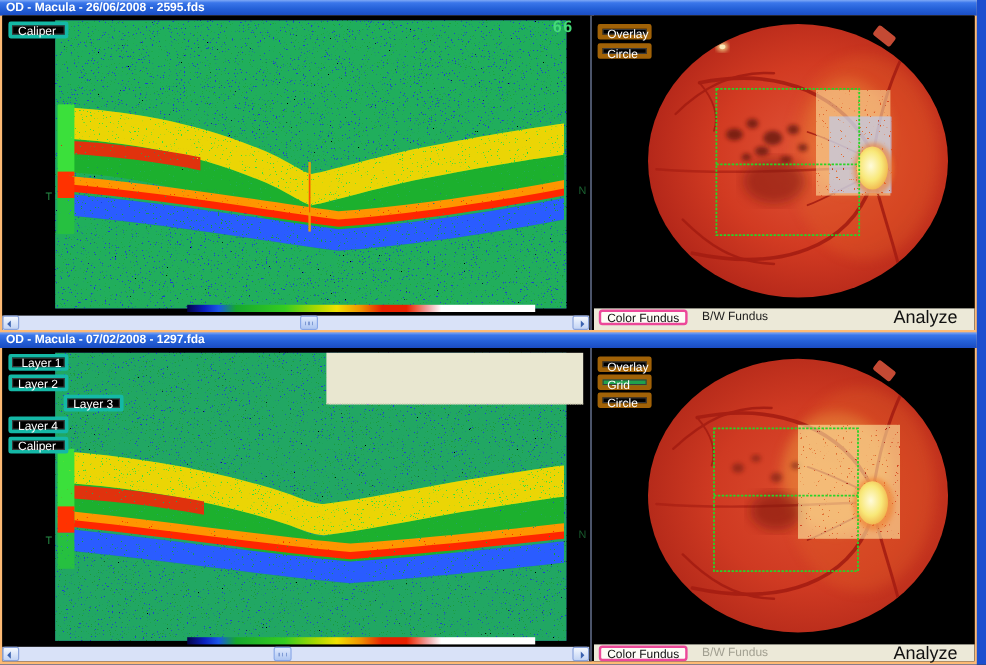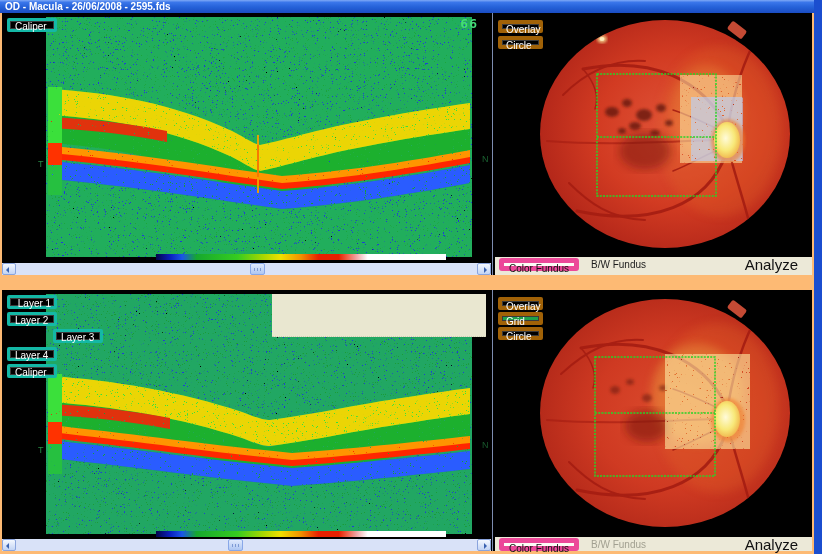--- a/index.html
+++ b/index.html
@@ -43,21 +43,21 @@
   .ov-btn.active{background:#1fa14d;}
   .counter{position:absolute;top:3px;right:13px;color:#45db78;
     font:bold 13px "DejaVu Sans Mono",monospace;letter-spacing:1px;}
   .marker{position:absolute;color:#2fae57;font-size:9px;opacity:.8;}
   .pane-fundus{position:absolute;left:493px;right:0;top:0;bottom:0;background:#000;}
   .fundus-canvas{position:absolute;left:0;right:0;top:0;bottom:18px;overflow:hidden;}
   #win-bottom .fundus-canvas{bottom:14px;}
   .fundus-toolbar{position:absolute;left:0;right:0;bottom:0;height:18px;background:#ece9d8;
     display:flex;align-items:flex-start;}
   #win-bottom .fundus-toolbar{height:14px;}
-  .btn-xp{background:#fdfcf6;border:5px solid #ec4899;border-radius:3px;height:13px;
+  .btn-xp{background:#fdfcf6;border:2px solid #ec4899;border-radius:3px;height:13px;
     box-sizing:border-box;font-size:10px;line-height:11px;padding:0 5px;margin:1px 0 0 4px;color:#111;}
   .bw-label{font-size:10px;line-height:15px;margin-left:12px;color:#1c1c1c;}
   .bw-label.disabled{color:#a2a091;}
   .analyze{font-size:15px;line-height:15px;margin-left:auto;margin-right:14px;color:#111;}
   .empty-panel{position:absolute;left:270px;top:4px;width:214px;height:42px;
     background:#e9e7d0;border-bottom:1px dotted #cfcdb2;z-index:5;}
 </style>
 </head>
 <body>
 
@@ -226,20 +226,21 @@
         <div class="fundus-toolbar">
           <button class="btn-xp">Color Fundus</button>
           <span class="bw-label">B/W Fundus</span>
           <span class="analyze">Analyze</span>
         </div>
       </div>
     </div>
   </div>
 
   <div class="window" id="win-bottom">
+    <div class="titlebar">OD - Macula - 07/02/2008 - 1297.fda</div>
     <div class="win-body">
 
       <div class="pane-oct">
         <div class="oct-canvas">
           <svg width="490" height="250" viewBox="0 0 490 250" preserveAspectRatio="none">
             <defs>
               <filter id="bSparse" x="-5%" y="-5%" width="110%" height="110%">
                 <feTurbulence type="fractalNoise" baseFrequency="0.9" numOctaves="2" seed="13" result="n"></feTurbulence>
                 <feColorMatrix in="n" type="matrix" values="0 0 0 0 0 0 0 0 0 0 0 0 0 0 0 7 7 7 -12.1 0" result="m"></feColorMatrix>
                 <feComposite in="SourceGraphic" in2="m" operator="in"></feComposite>

